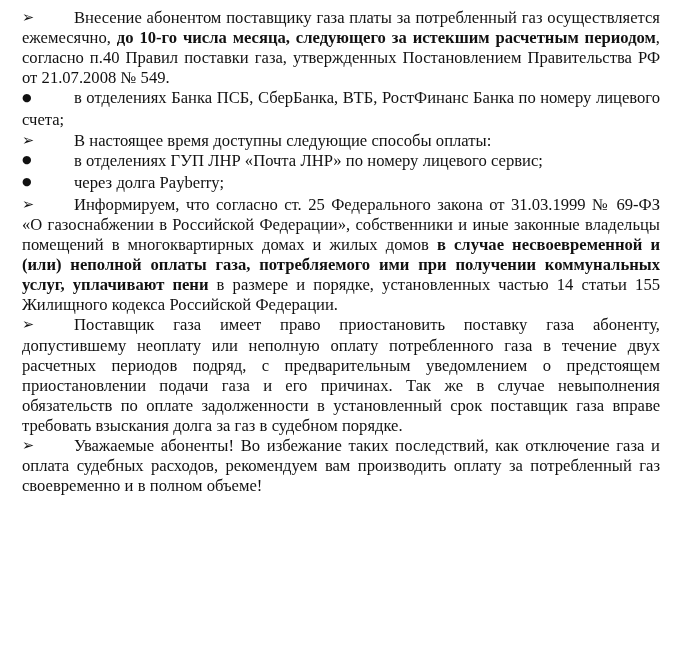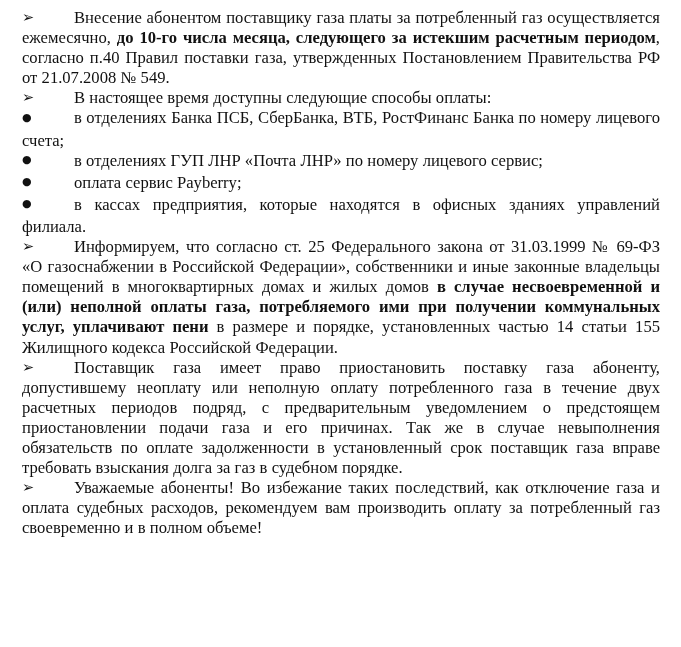--- a/index.html
+++ b/index.html
@@ -62,22 +62,21 @@
   .b {
     font-weight: bold;
   }
 </style>
 </head>
 <body>
 
 <div id="doc">
   <div id="body-text">
       <p class="para arrow"><span class="marker arrow">➢</span><span>Внесение абонентом поставщику газа платы за потребленный газ осуществляется ежемесячно, </span><span class="b">до 10-го числа месяца, следующего за истекшим расчетным периодом</span><span>, согласно п.40 Правил поставки газа, утвержденных Постановлением Правительства РФ от 21.07.2008 № 549.</span></p>
+      <p class="para dot"><span class="marker dot">●</span><span>в отделениях Банка ПСБ, СберБанка, ВТБ, РостФинанс Банка по номеру лицевого счета;</span></p>
       <p class="para arrow"><span class="marker arrow">➢</span><span>В настоящее время доступны следующие способы оплаты:</span></p>
-      <p class="para dot"><span class="marker dot">●</span><span>в отделениях Банка ПСБ, СберБанка, ВТБ, РостФинанс Банка по номеру лицевого счета;</span></p>
       <p class="para dot"><span class="marker dot">●</span><span>в отделениях ГУП ЛНР «Почта ЛНР» по номеру лицевого сервис;</span></p>
-      <p class="para dot"><span class="marker dot">●</span><span>оплата сервис Payberry;</span></p>
-      <p class="para dot"><span class="marker dot">●</span><span>в кассах предприятия, которые находятся в офисных зданиях управлений филиала.</span></p>
+      <p class="para dot"><span class="marker dot">●</span><span>через долга Payberry;</span></p>
       <p class="para arrow"><span class="marker arrow">➢</span><span>Информируем, что согласно ст. 25 Федерального закона от 31.03.1999 № 69-ФЗ «О газоснабжении в Российской Федерации», собственники и иные законные владельцы помещений в многоквартирных домах и жилых домов </span><span class="b">в случае несвоевременной и (или) неполной оплаты газа, потребляемого ими при получении коммунальных услуг, уплачивают пени</span><span> в размере и порядке, установленных частью 14 статьи 155 Жилищного кодекса Российской Федерации.</span></p>
       <p class="para arrow"><span class="marker arrow">➢</span><span>Поставщик газа имеет право приостановить поставку газа абоненту, допустившему неоплату или неполную оплату потребленного газа в течение двух расчетных периодов подряд, с предварительным уведомлением о предстоящем приостановлении подачи газа и его причинах. Так же в случае невыполнения обязательств по оплате задолженности в установленный срок поставщик газа вправе требовать взыскания долга за газ в судебном порядке.</span></p>
       <p class="para arrow"><span class="marker arrow">➢</span><span>Уважаемые абоненты! Во избежание таких последствий, как отключение газа и оплата судебных расходов, рекомендуем вам производить оплату за потребленный газ своевременно и в полном объеме!</span></p>
     </div>
 </div>
 
 </body></html>

